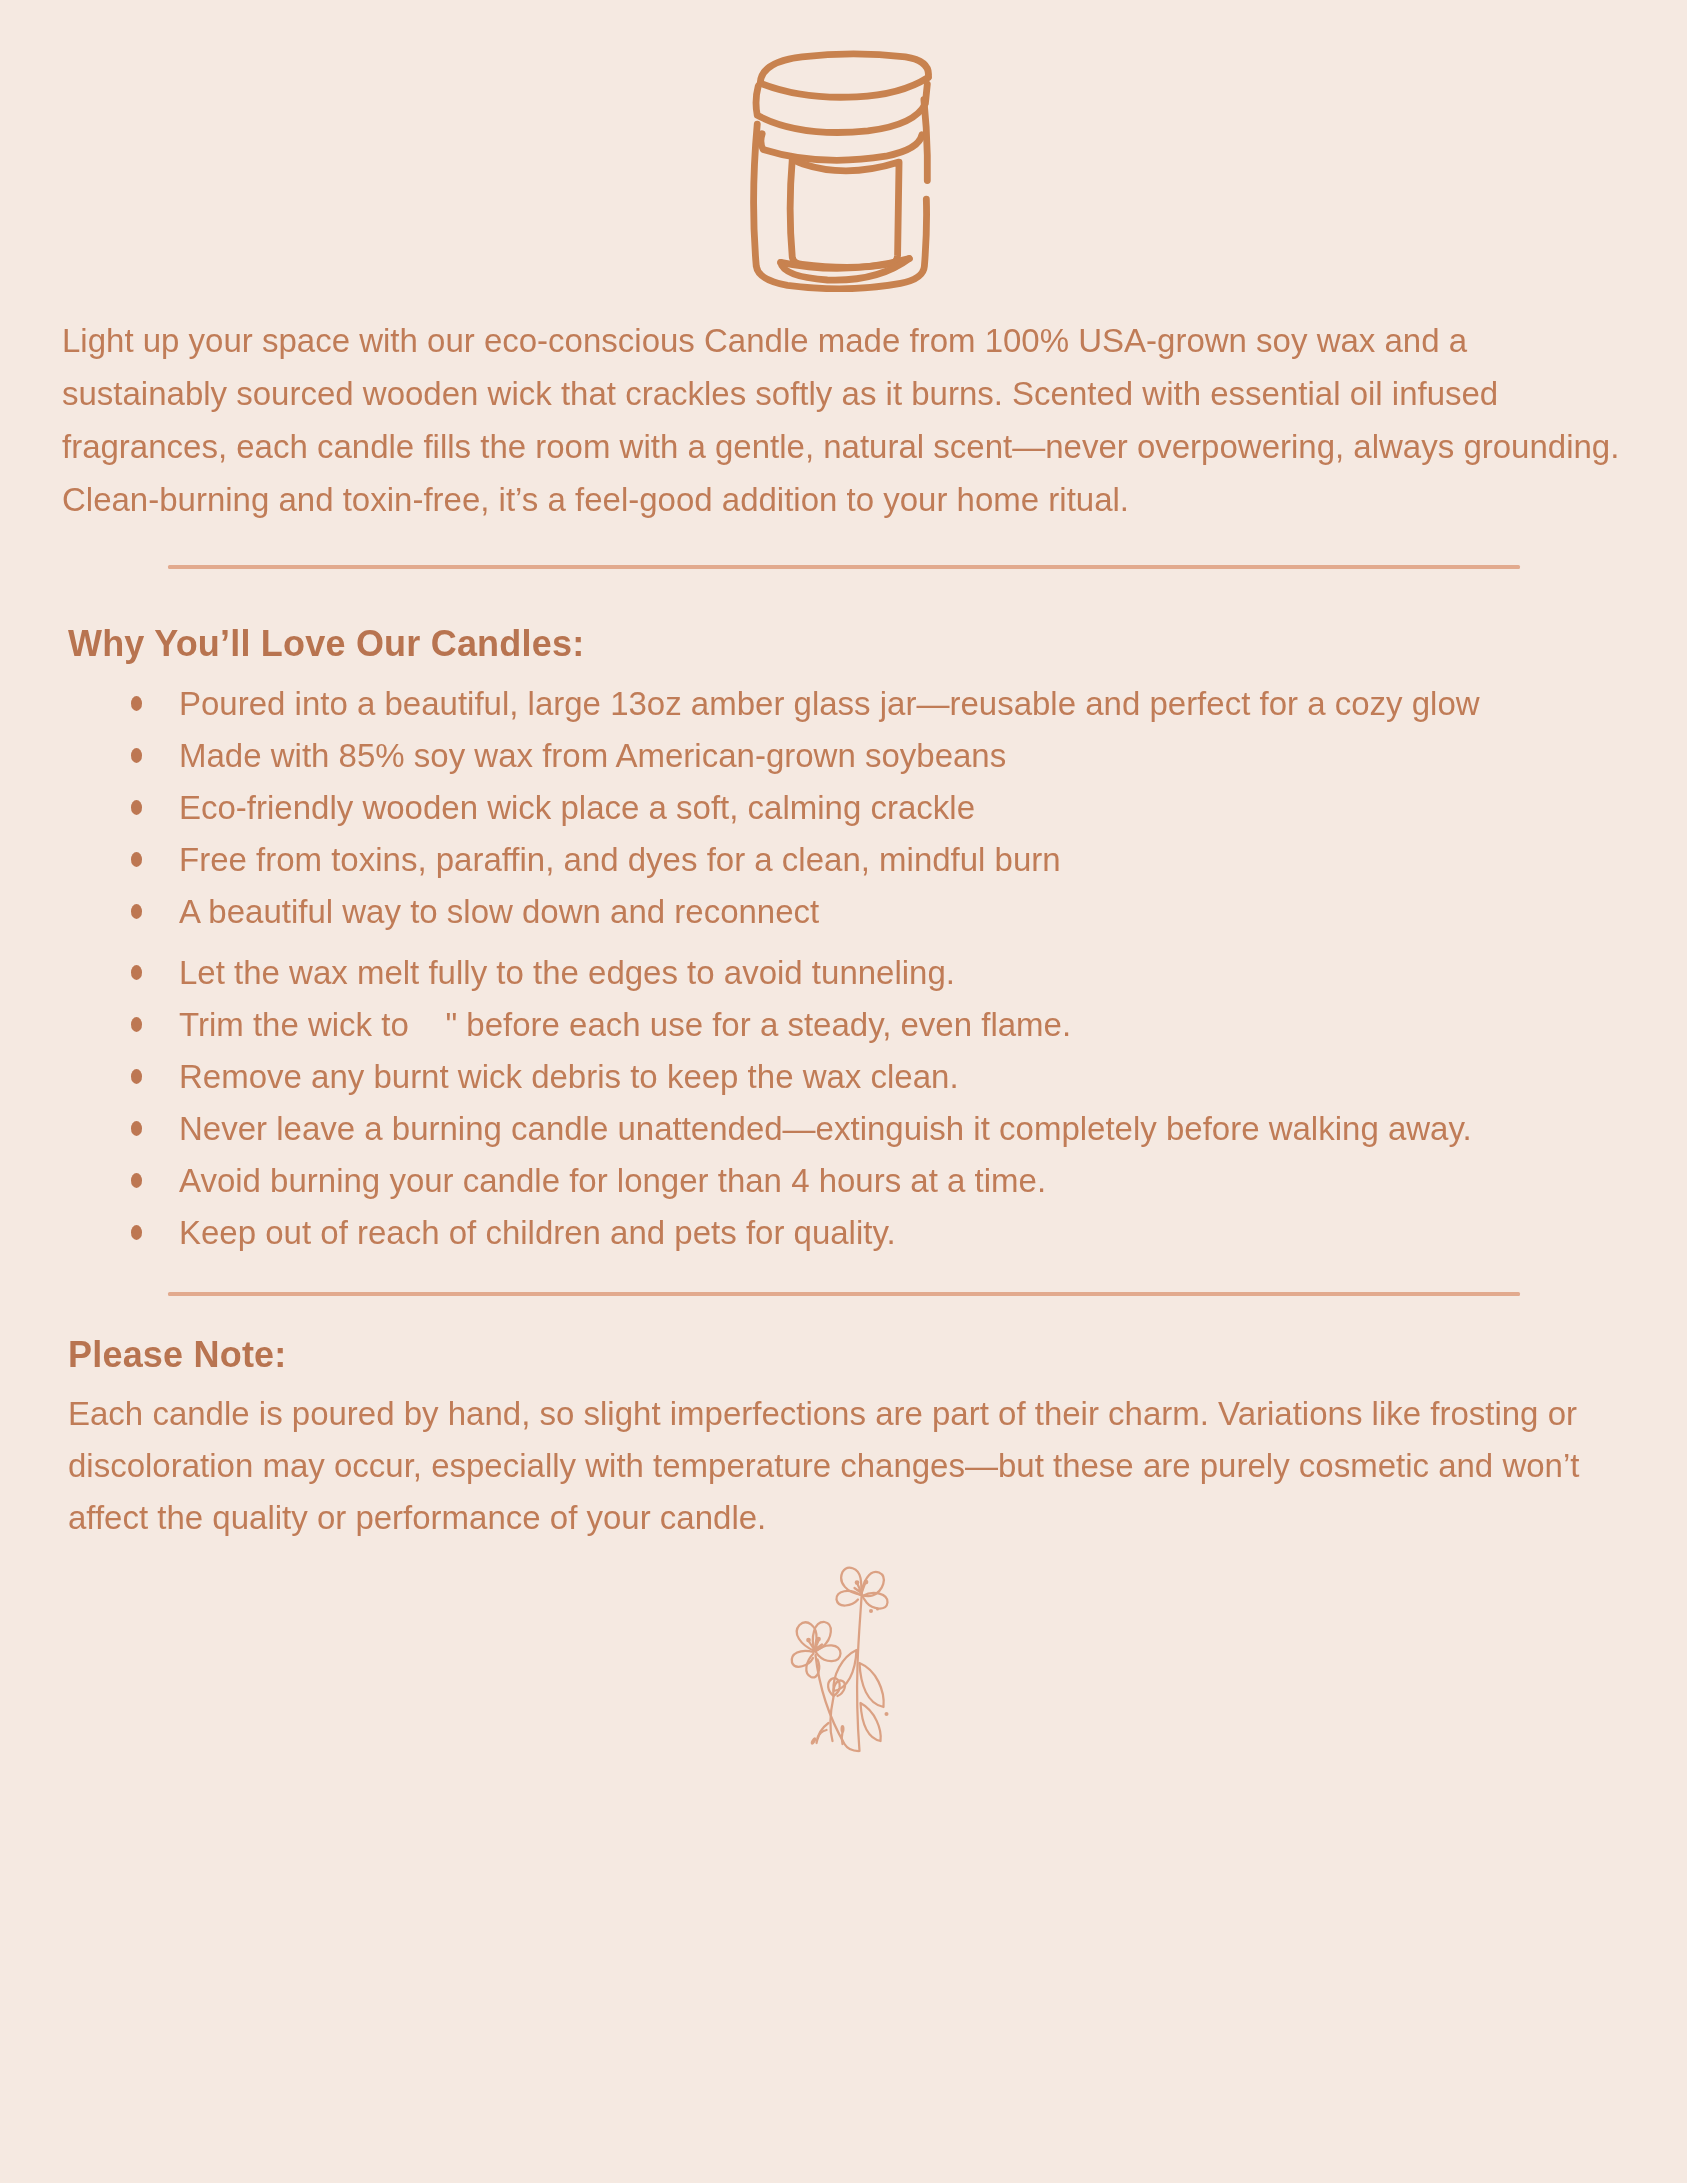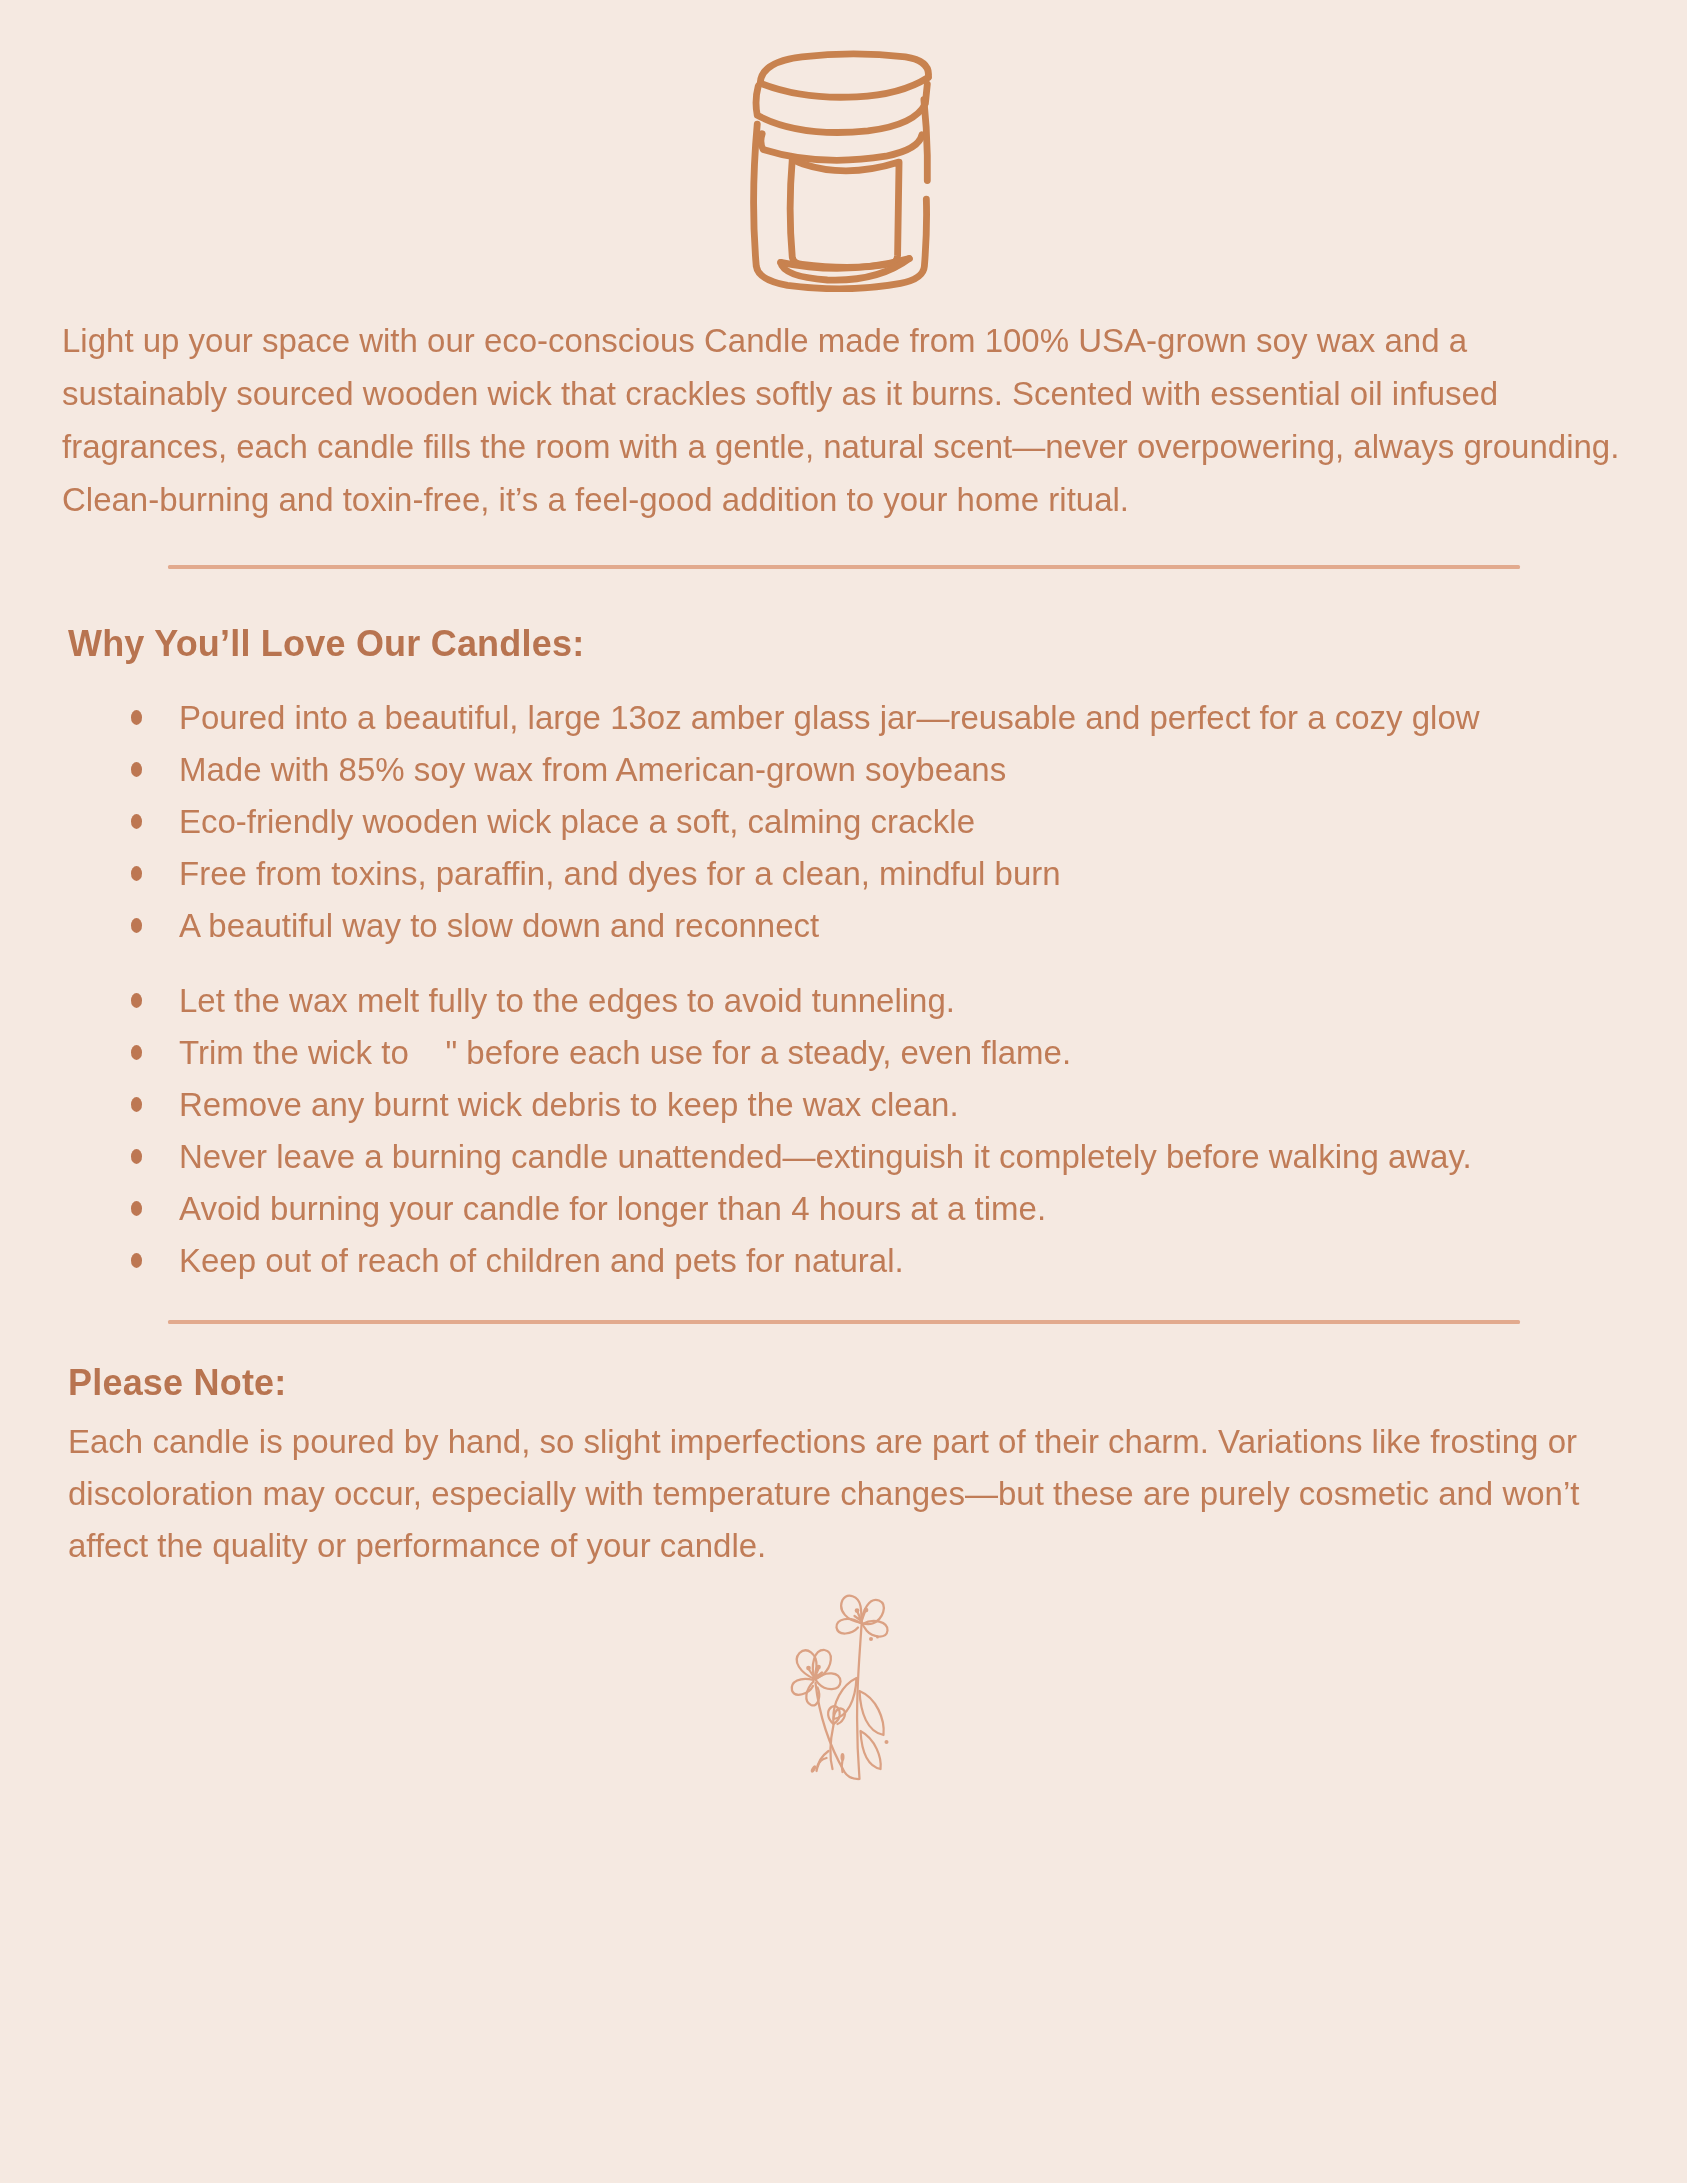--- a/index.html
+++ b/index.html
@@ -41,21 +41,21 @@
   .heading {
     font-size: 36px;
     font-weight: 700;
     color: #b87450;
     margin: 49px 0 0;
     line-height: 51px;
     letter-spacing: 0.2px;
   }
   .heading.note-h { margin-top: 33px; }
 
-  ul.bullets { list-style: none; margin: 23px 0 0; padding: 0; }
+  ul.bullets { list-style: none; margin: 9px 0 0; padding: 0; }
   ul.bullets li {
     position: relative;
     margin-left: 62px;
     padding-left: 49px;
     font-size: 33px;
     line-height: 52px;
     font-weight: 400;
   }
   ul.bullets li::before {
     content: "";
@@ -134,21 +134,21 @@
         <li>Let the wax melt fully to the edges to avoid tunneling.</li>
 
         <li>Trim the wick to &nbsp;&nbsp;&nbsp;" before each use for a steady, even flame.</li>
 
         <li>Remove any burnt wick debris to keep the wax clean.</li>
 
         <li>Never leave a burning candle unattended—extinguish it completely before walking away.</li>
 
         <li>Avoid burning your candle for longer than 4 hours at a time.</li>
 
-        <li>Keep out of reach of children and pets for natural.</li>
+        <li>Keep out of reach of children and pets for quality.</li>
       </ul>
   </div>
 
   <div class="divider second"></div>
 
   <div class="section">
     <h2 class="heading note-h">Please Note:</h2>
     <p class="note-body">Each candle is poured by hand, so slight imperfections are part of their charm. Variations like frosting or discoloration may occur, especially with temperature changes—but these are purely cosmetic and won’t affect the quality or performance of your candle.</p>
   </div>
 

